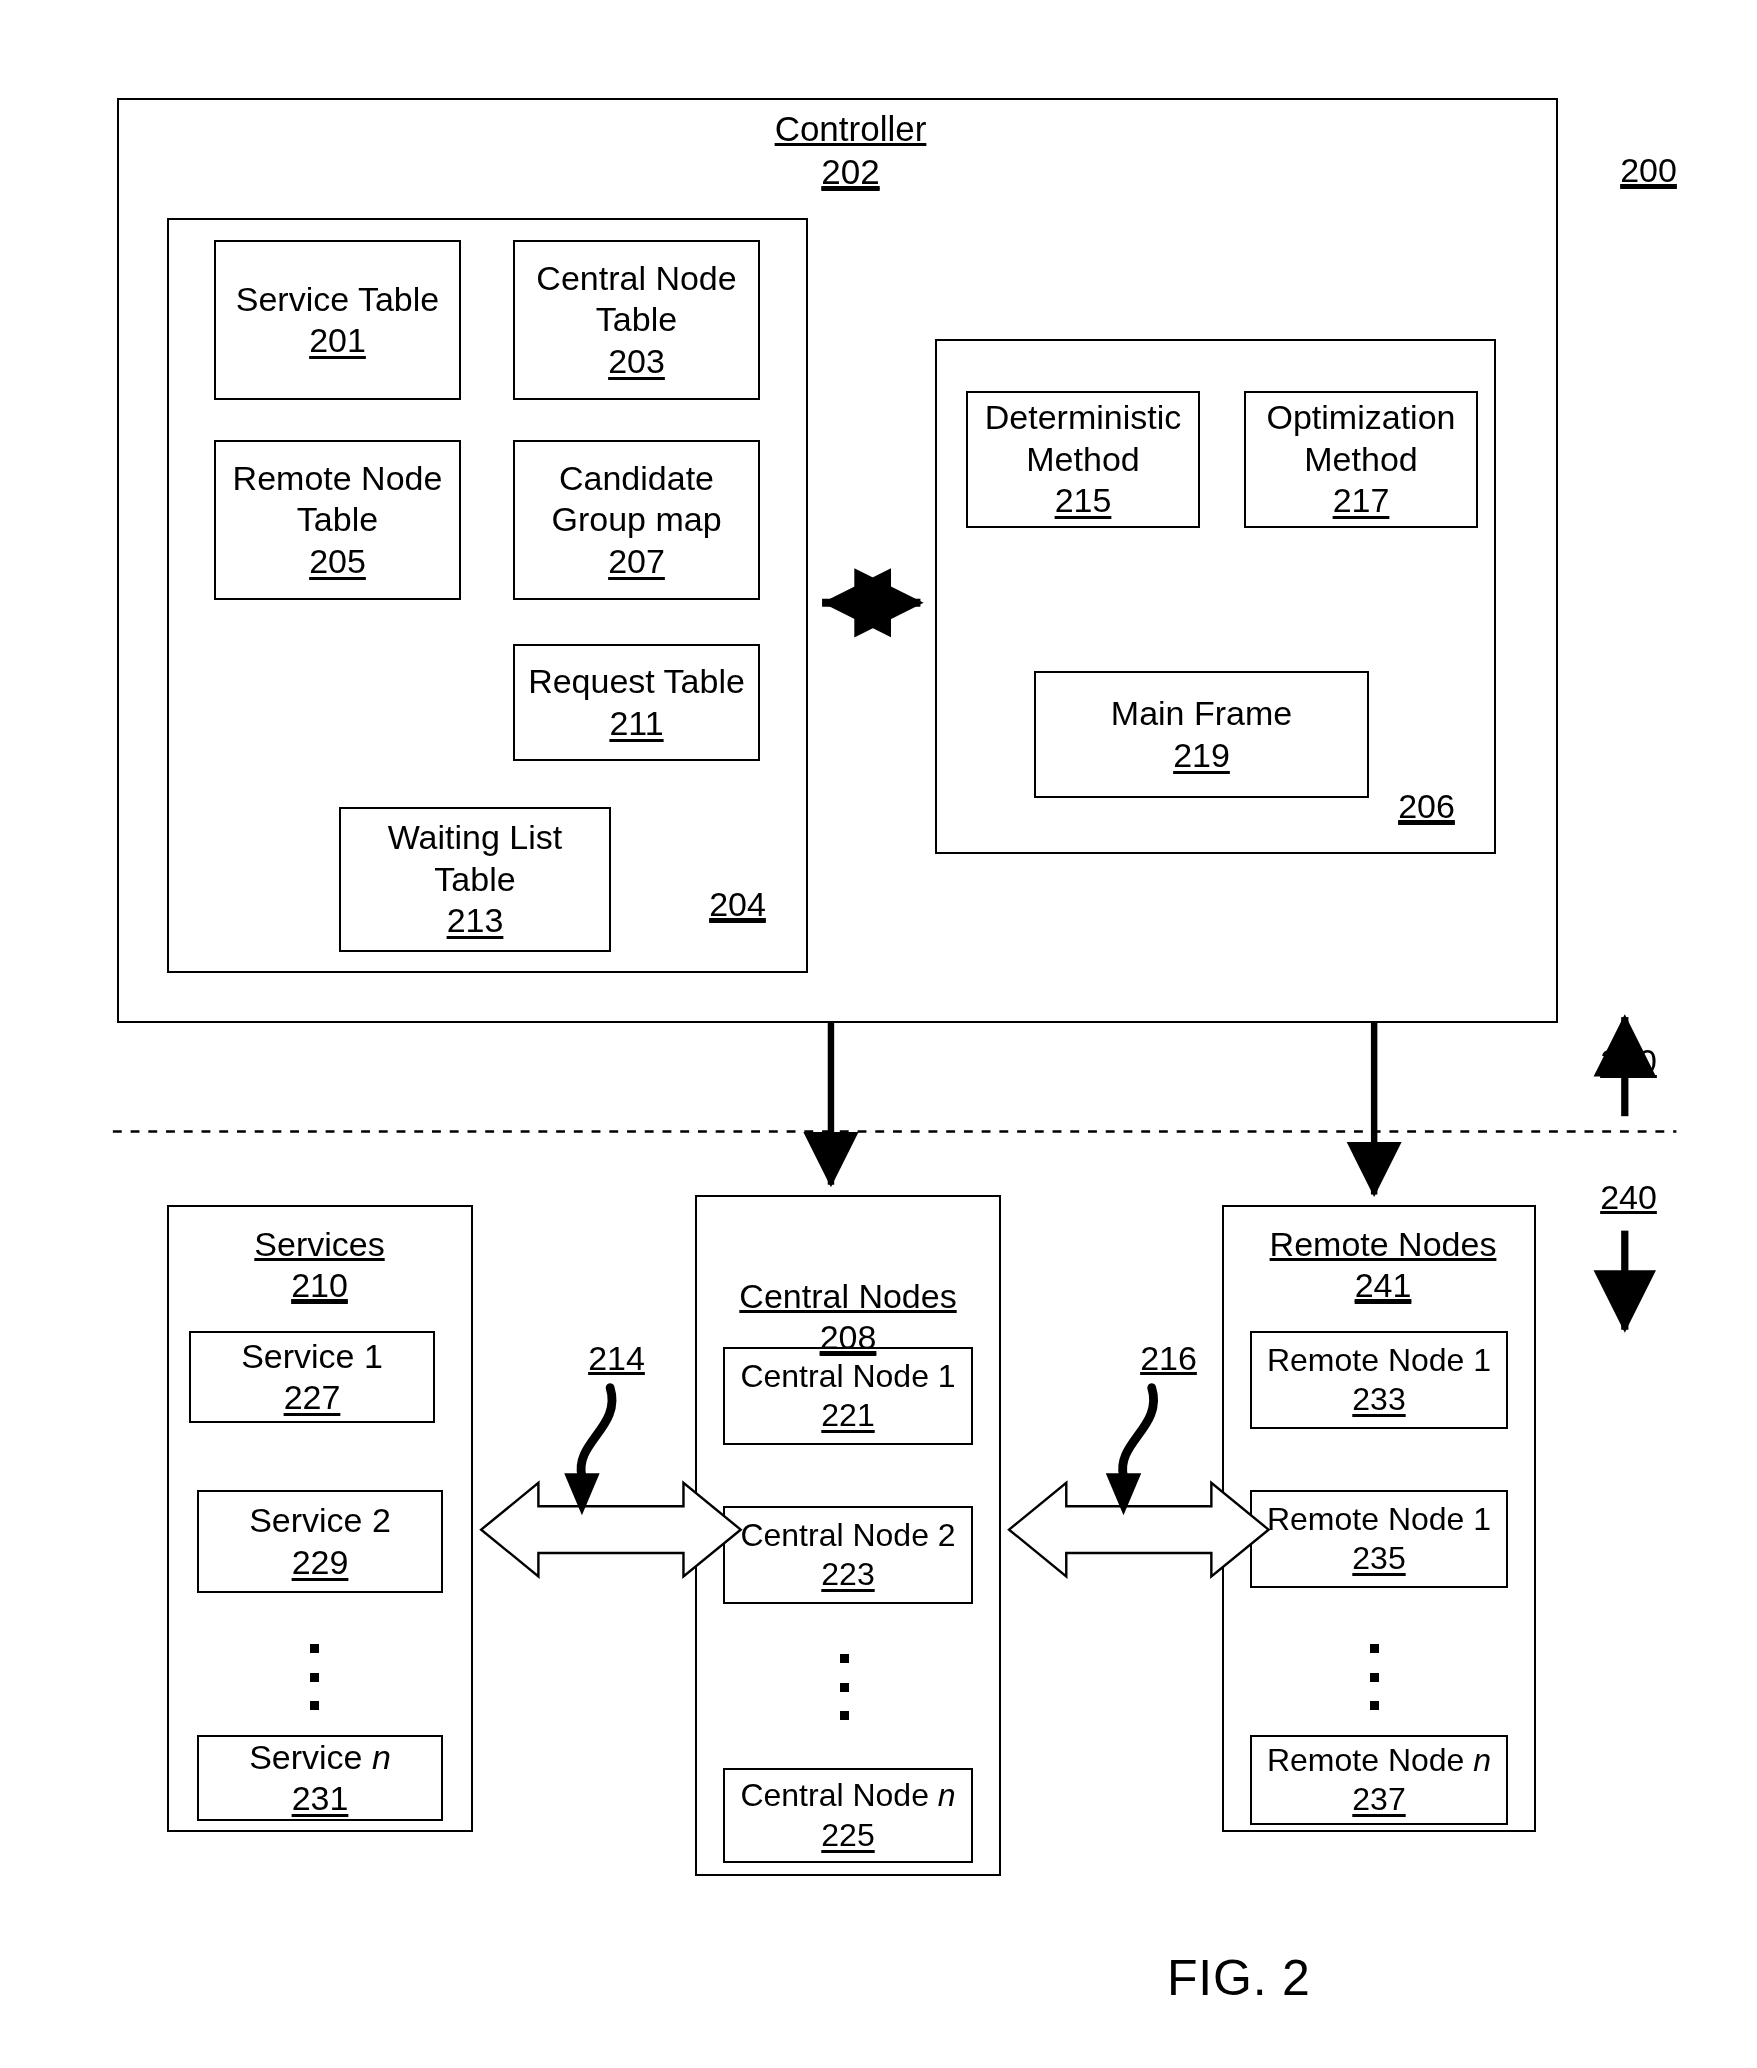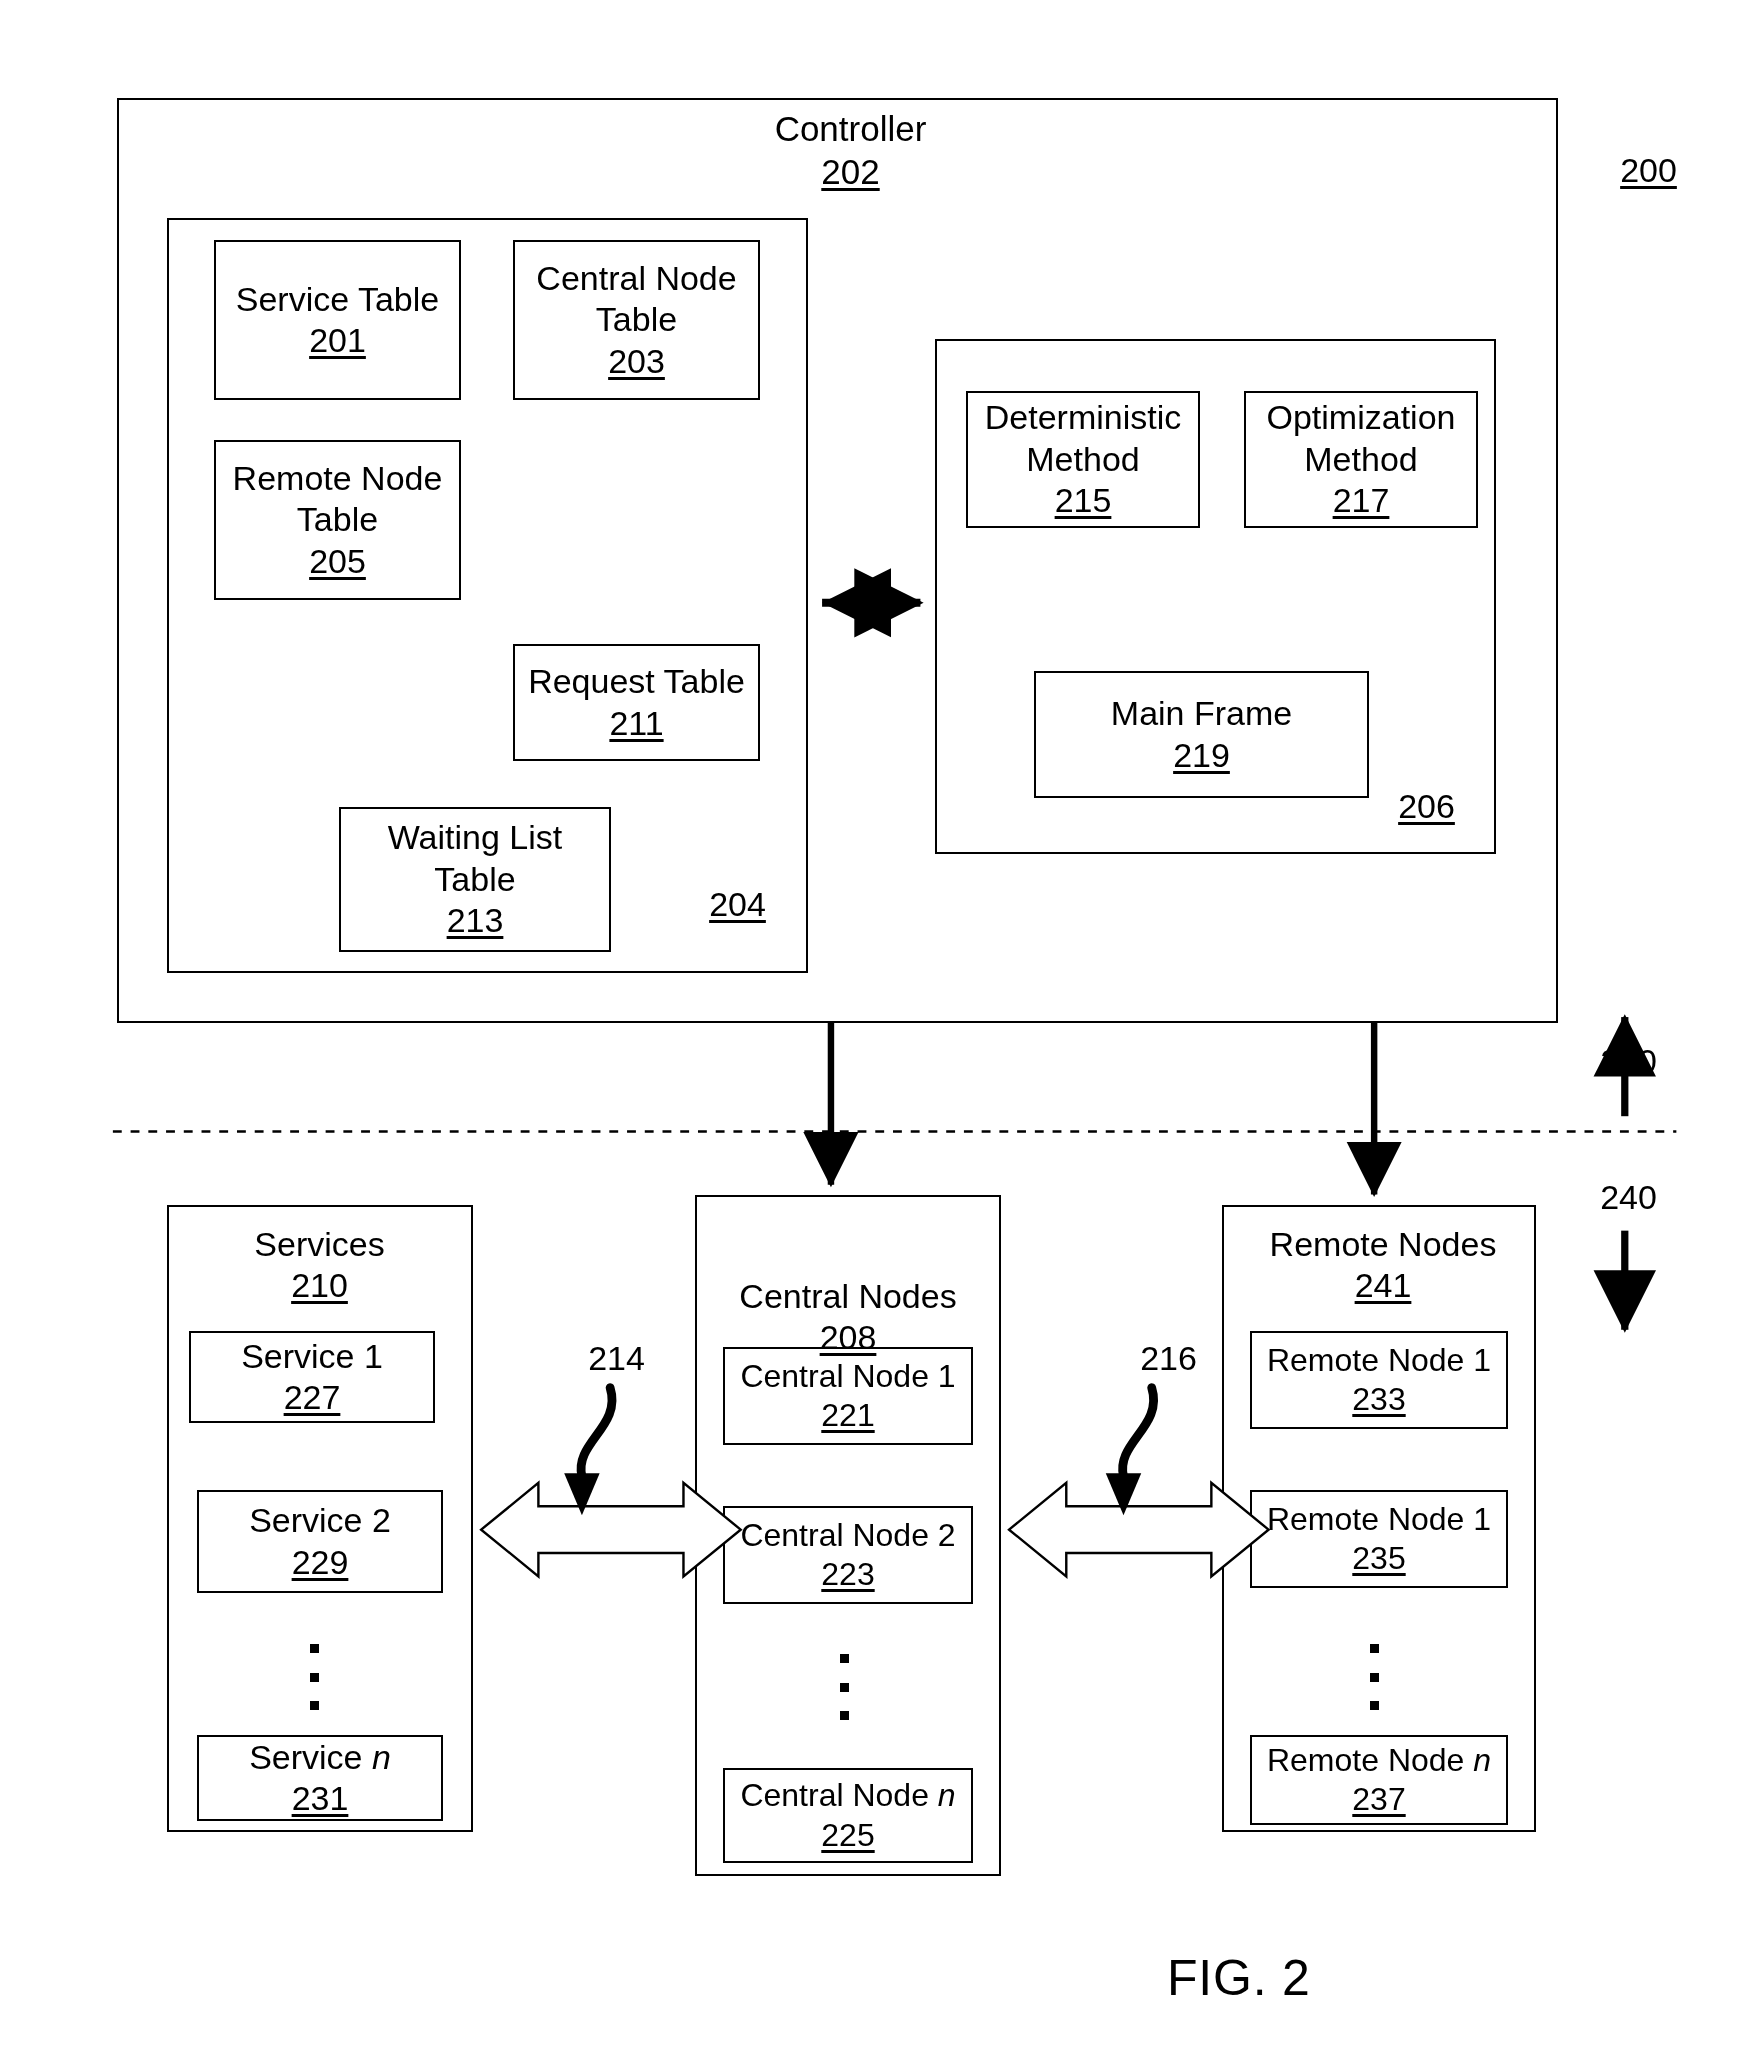--- a/index.html
+++ b/index.html
@@ -37,20 +37,21 @@
     line-height: 1.22;
   }
   .lbl {
     position: absolute;
     display: flex;
     flex-direction: column;
     align-items: center;
     text-align: left;
     line-height: 1.22;
     white-space: nowrap;
+    text-decoration: underline;
   }
   .num {
     text-decoration: underline;
     text-underline-offset: 4px;
     text-decoration-thickness: 3.2px;
   }
   .ital { font-style: italic; }
   .f44 { font-size: 35px; }
   .f42 { font-size: 34px; }
   .f40 { font-size: 32px; }
@@ -110,20 +111,25 @@
     <span>Table</span>
     <span class="num">203</span>
   </div>
 
   <div class="cell f42" style="left:214px; top:440px; width:247px; height:160px;">
     <span>Remote Node</span>
     <span>Table</span>
     <span class="num">205</span>
   </div>
 
+  <div class="cell f42" style="left:513px; top:440px; width:247px; height:160px;">
+    <span>Candidate</span>
+    <span>Group map</span>
+    <span class="num">207</span>
+  </div>
 
 
   <div class="cell f42" style="left:513px; top:644px; width:247px; height:117px;">
     <span>Request Table</span>
     <span class="num">211</span>
   </div>
 
   <div class="cell f42" style="left:339px; top:807px; width:272px; height:145px;">
     <span>Waiting List</span>
     <span>Table</span>

